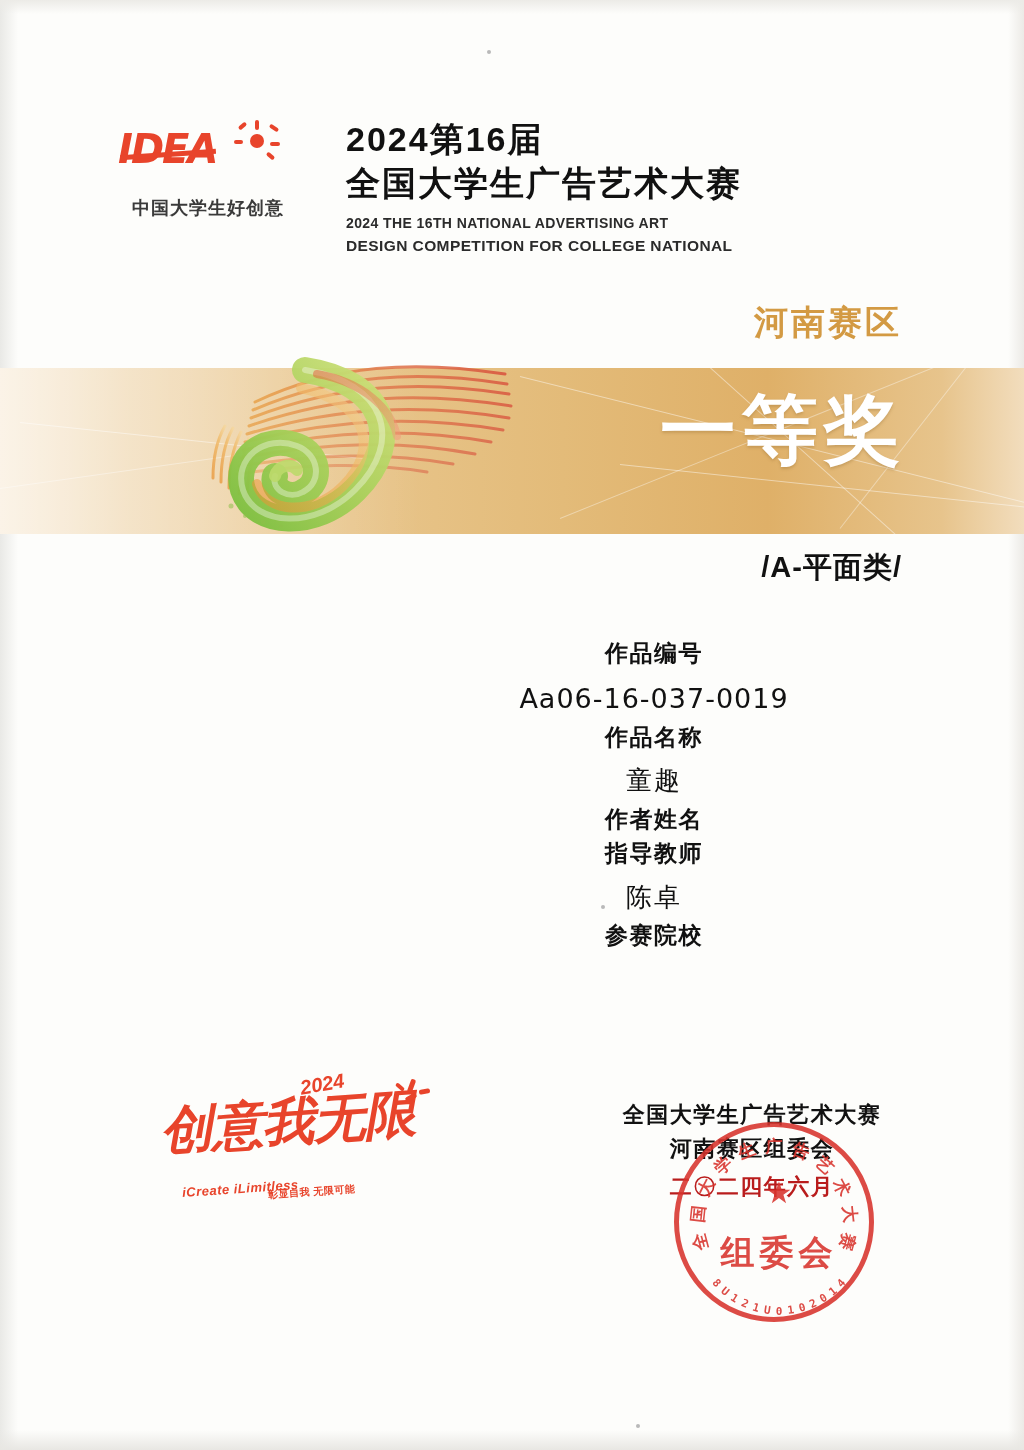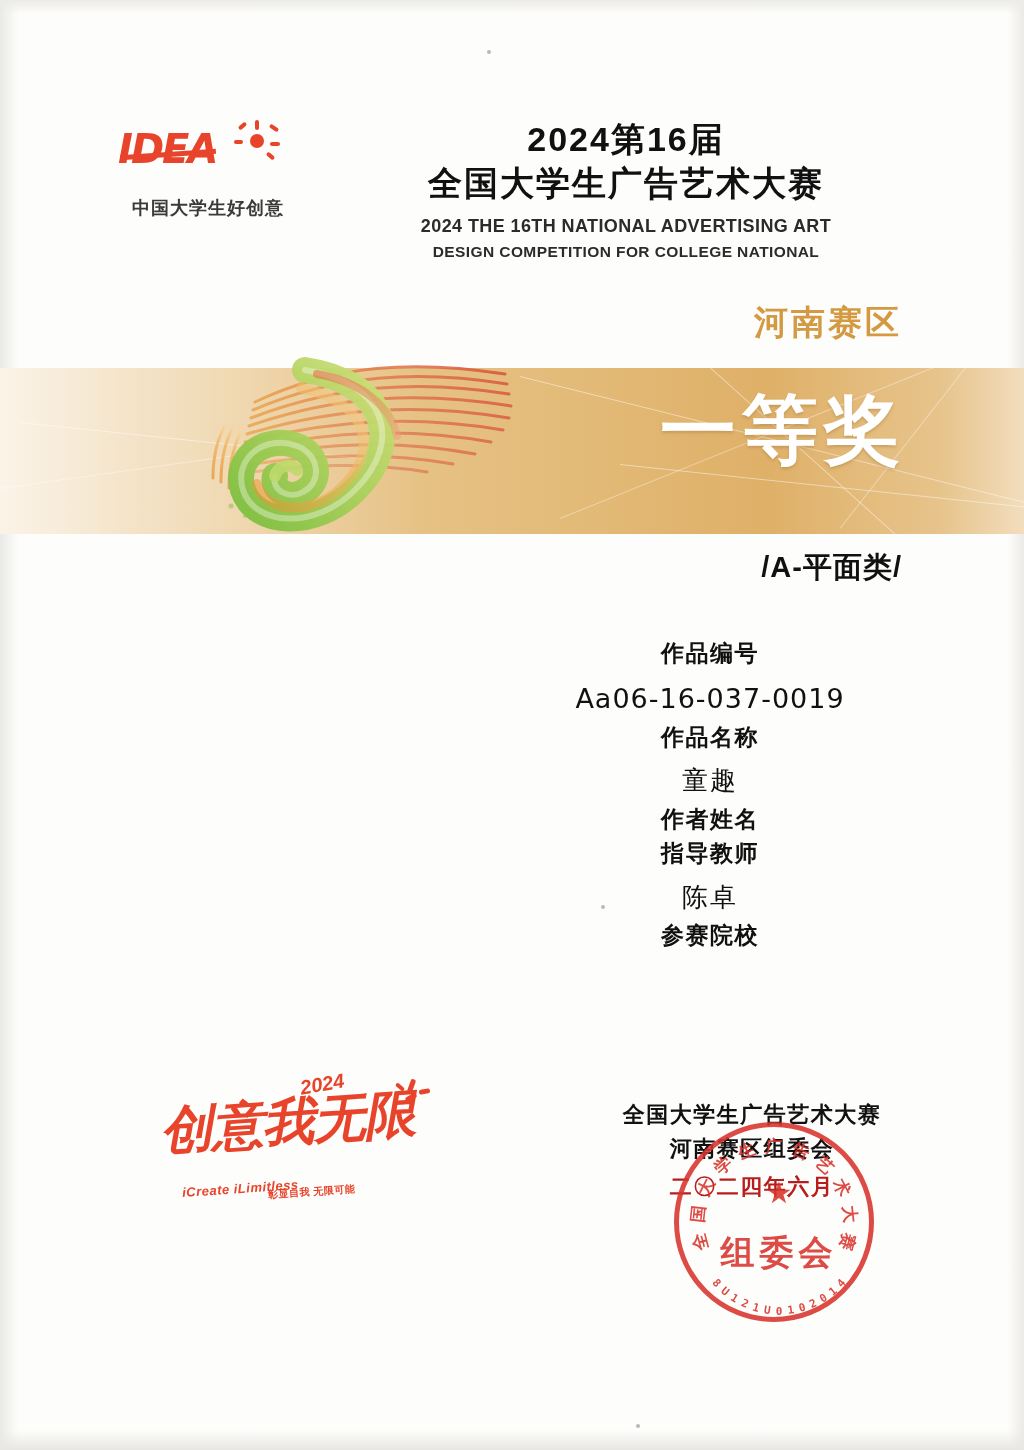--- a/index.html
+++ b/index.html
@@ -99,40 +99,40 @@
     font-weight: bold;
     color: #3a3a3a;
     letter-spacing: 1px;
   }
 
   
   .header-titles {
     position: absolute;
     right: 118px;
     top: 118px;
-    text-align: center;
+    text-align: left;
     width: 560px;
   }
   .title-line1 {
     font-size: 34px;
     font-weight: bold;
     letter-spacing: 2px;
     color: #111;
     line-height: 1.25;
   }
   .title-line2 {
     font-size: 34px;
     font-weight: bold;
     letter-spacing: 2px;
     color: #111;
     line-height: 1.3;
   }
   .title-en1 {
     margin-top: 8px;
-    font-size: 18px;
+    font-size: 14px;
     font-weight: bold;
     letter-spacing: 0.4px;
     color: #2b2b2b;
     line-height: 1.5;
   }
   .title-en2 {
     font-size: 15.5px;
     font-weight: bold;
     letter-spacing: 0.4px;
     color: #2b2b2b;
@@ -214,21 +214,21 @@
     color: #111;
   }
 
   
   .info {
     position: absolute;
     right: 0;
     top: 636px;
     width: 500px;
     text-align: center;
-    padding-right: 64px;
+    padding-right: 120px;
   }
   .info .field-label {
     font-size: 23px;
     font-weight: bold;
     color: #111;
     letter-spacing: 1.5px;
     line-height: 1.5;
   }
   .info .field-label:first-child { margin-top: 0; }
   .info .field-value {

